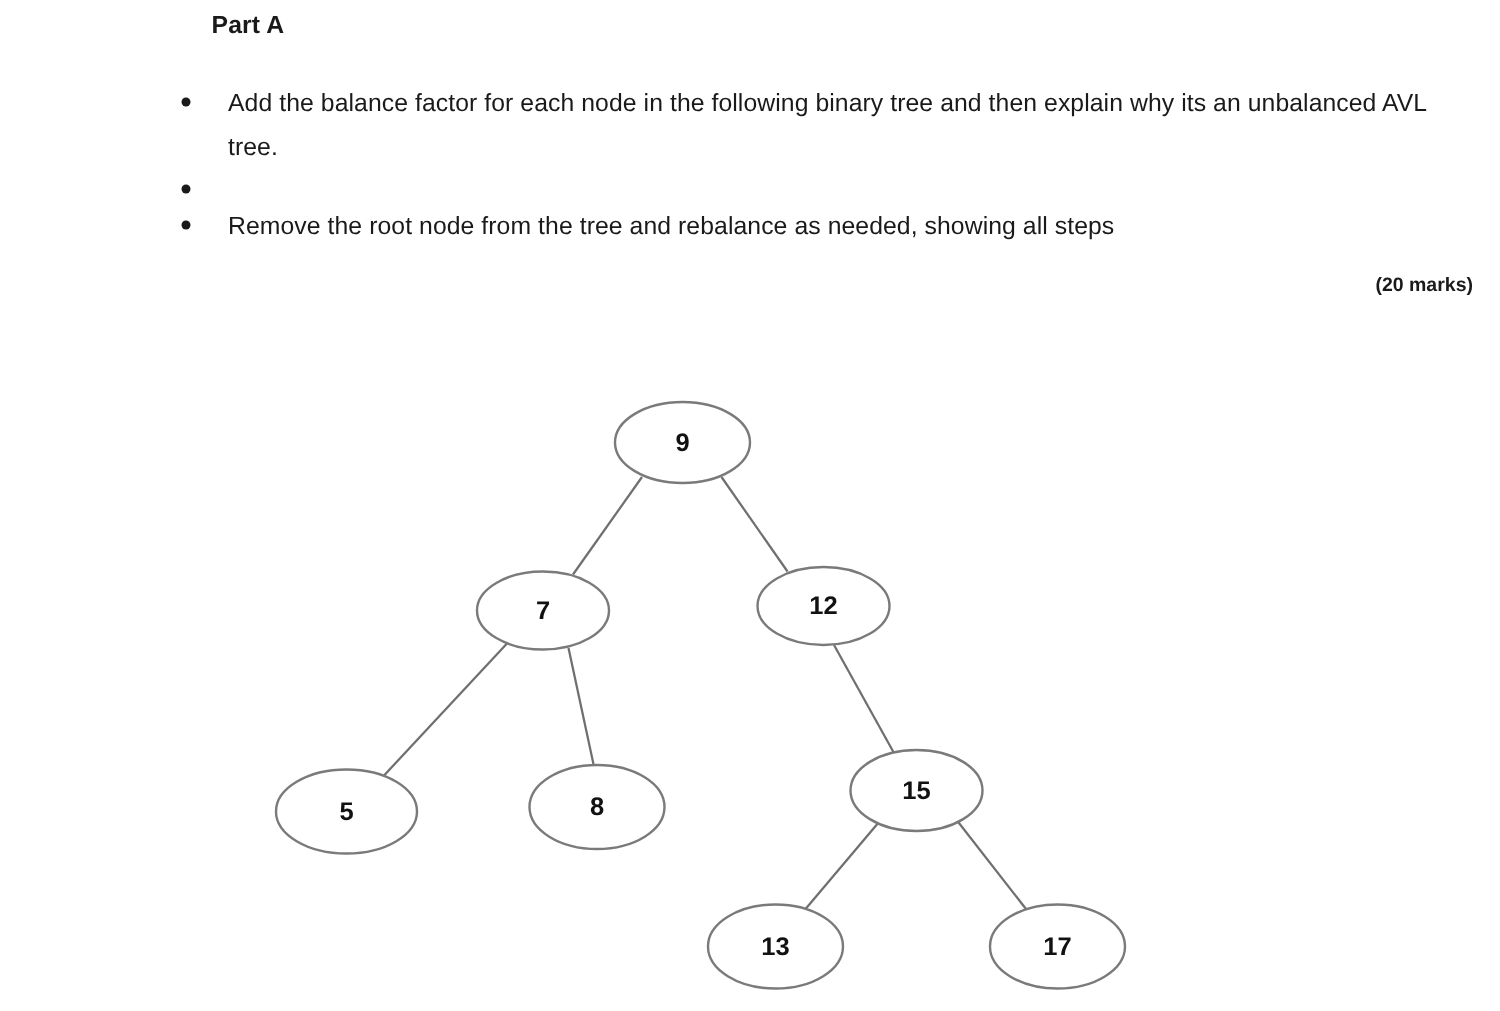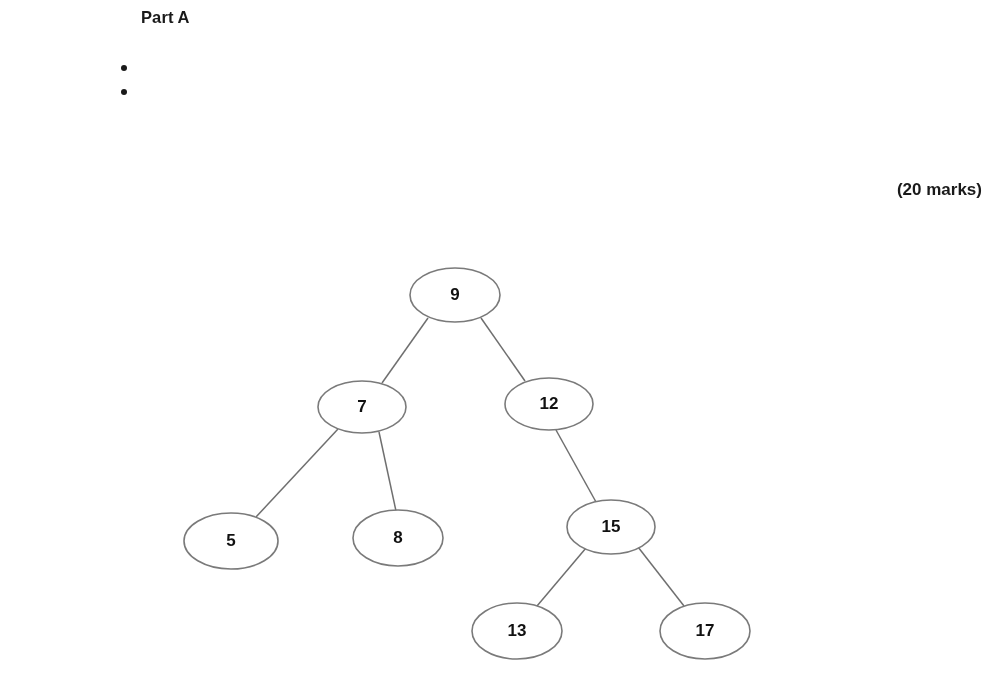--- a/index.html
+++ b/index.html
@@ -66,21 +66,21 @@
   .bullet-text {
     display: block;
   }
 
   .marks {
     position: absolute;
     left: 0;
     top: 179px;
     width: 982px;
     text-align: right;
-    font-size: 17px;
+    font-size: 13px;
     font-weight: bold;
     line-height: 22px;
   }
 
   
   .tree-wrap {
     position: absolute;
     left: 0;
     top: 0;
     width: 1000px;
@@ -115,26 +115,31 @@
 <body>
 
 <div class="doc">
 
   <div class="part-title">Part A</div>
 
   <div class="bullet-list">
 
     <div class="bullet-row">
       <span class="dot"></span>
+      <span class="bullet-text">Add the balance factor for each node in the following binary tree and then explain why its an unbalanced AVL tree.</span>
     </div>
 
     <div class="bullet-row">
       <span class="dot"></span>
     </div>
 
+    <div class="bullet-row">
+      <span class="dot"></span>
+      <span class="bullet-text">Remove the root node from the tree and rebalance as needed, showing all steps</span>
+    </div>
 
   </div>
 
   <div class="marks">(20 marks)</div>
 
 </div>
 
 <div class="tree-wrap">
   <svg class="tree-svg" viewBox="0 0 1000 674" xmlns="http://www.w3.org/2000/svg">
     <g id="edge-layer">

